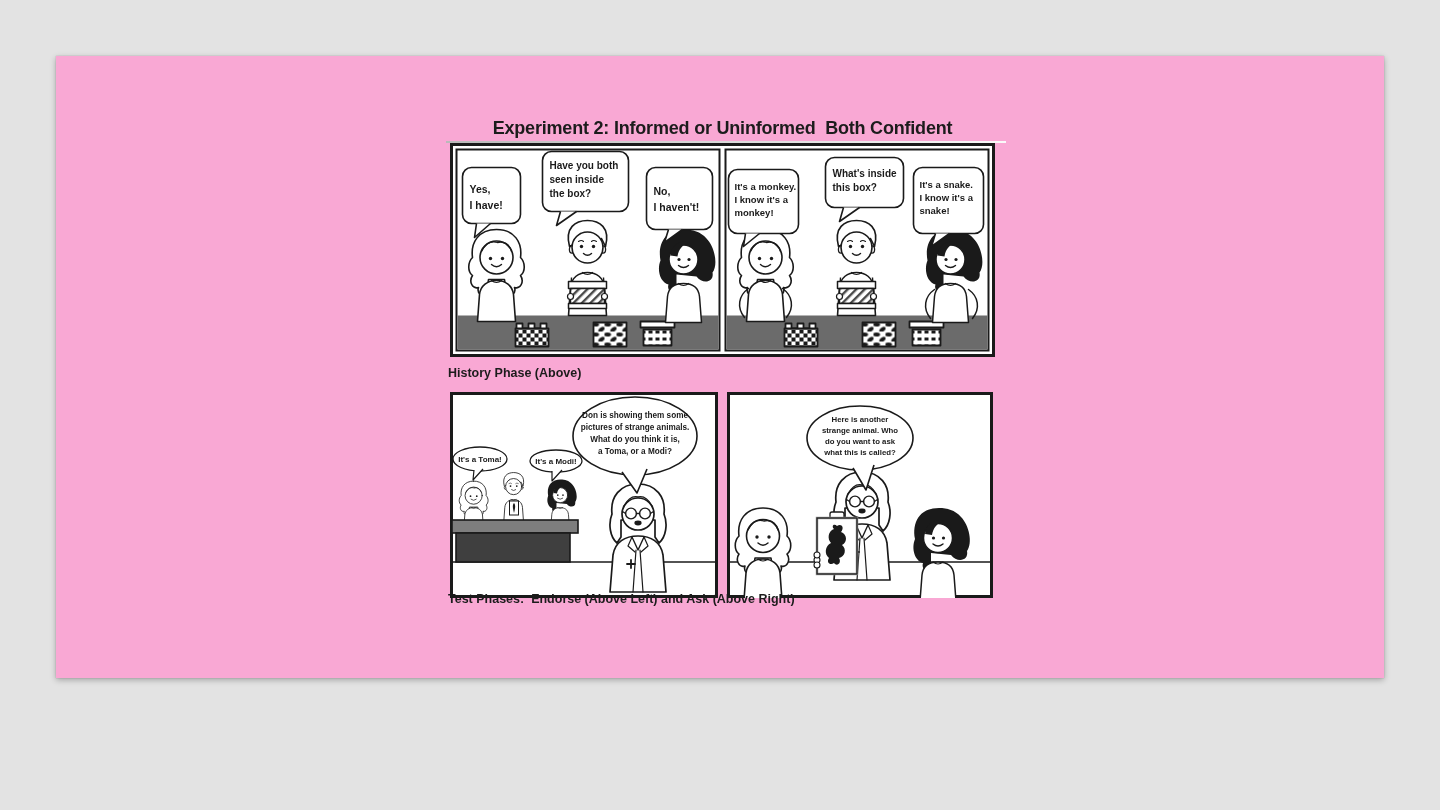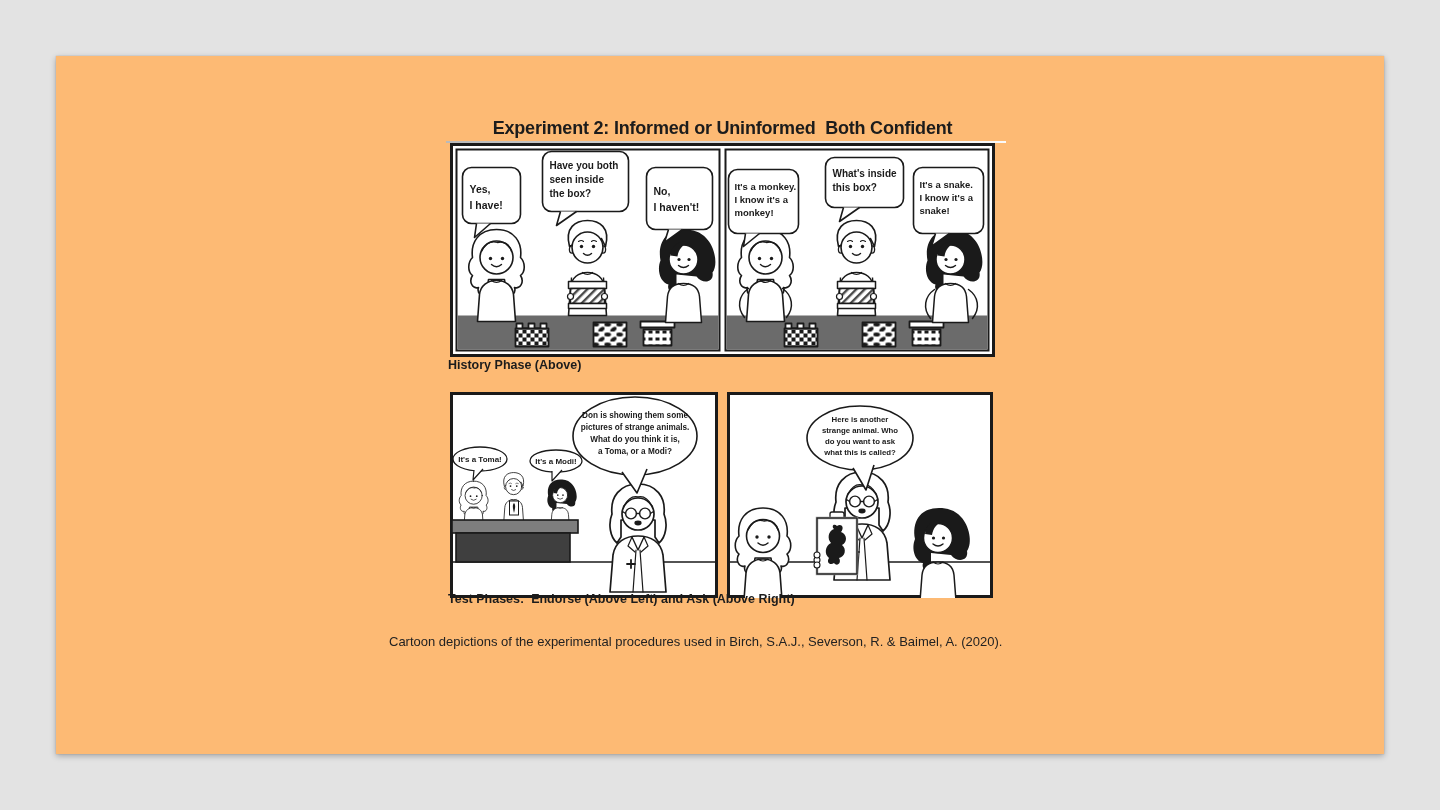--- a/index.html
+++ b/index.html
@@ -6,42 +6,42 @@
   html,body { width:1440px; height:810px; }
   body {
     font-family:"Liberation Sans", sans-serif;
     background:#e3e3e3;
     overflow:hidden;
   }
   .stage {
     position:relative; width:1440px; height:810px; background:#e3e3e3;
   }
   .slide {
-    position:absolute; left:56px; top:56px; width:1328px; height:698px;
-    background:#fdba74;
+    position:absolute; left:56px; top:56px; width:1328px; height:622px;
+    background:#f9a8d4;
     box-shadow:0 2px 6px rgba(0,0,0,0.28), 0 0 1px rgba(0,0,0,0.25);
   }
   .fig-title {
     position:absolute; left:394px; top:61px; width:545px;
     text-align:center; font-size:18px; line-height:22px; font-weight:700;
     color:#1c1c1c; letter-spacing:-0.2px; white-space:pre;
   }
   .title-rule {
     position:absolute; left:390px; top:85px; width:560px; height:2px;
     background:linear-gradient(90deg,#b9b9b9 0%, #d6d6d6 45%, #efefef 85%, #fafafa 100%);
   }
   .comic { position:absolute; }
   .comic-top    { left:394px; top:87px;  width:545px; height:214px; }
   .comic-bl     { left:394px; top:336px; width:268px; height:206px; }
   .comic-br     { left:671px; top:336px; width:266px; height:206px; }
   .phase-label {
     position:absolute; left:392px; font-size:12.5px; font-weight:700;
     color:#1c1c1c; white-space:pre;
   }
-  .label-history { top:302px;text-align:right; }
+  .label-history { top:310px;text-align:right; }
   .label-test    { top:536px; }
   .caption {
     position:absolute; left:333px; top:578px; width:740px;
     font-size:13px; line-height:15.8px; color:#222222;
   }
   .caption div { white-space:pre-wrap; }
   svg text {
     font-family:"Liberation Sans", sans-serif;
     fill:#1a1a1a; font-weight:600;
   }
@@ -291,17 +291,16 @@
         <text x="133" y="30" font-size="7.8" text-anchor="middle">Here is another</text>
         <text x="133" y="41" font-size="7.8" text-anchor="middle">strange animal. Who</text>
         <text x="133" y="52" font-size="7.8" text-anchor="middle">do you want to ask</text>
         <text x="133" y="63" font-size="7.8" text-anchor="middle">what this is called?</text>
       </g>
     </svg>
 
     <div class="phase-label label-test">Test Phases:  Endorse (Above Left) and Ask (Above Right)</div>
 
     <div class="caption">
-      <div>Cartoon depictions of the experimental procedures used in Birch, S.A.J., Severson, R. &amp; Baimel, A. (2020).</div>
     </div>
 
   </div>
 </div>
 
 </body></html>

